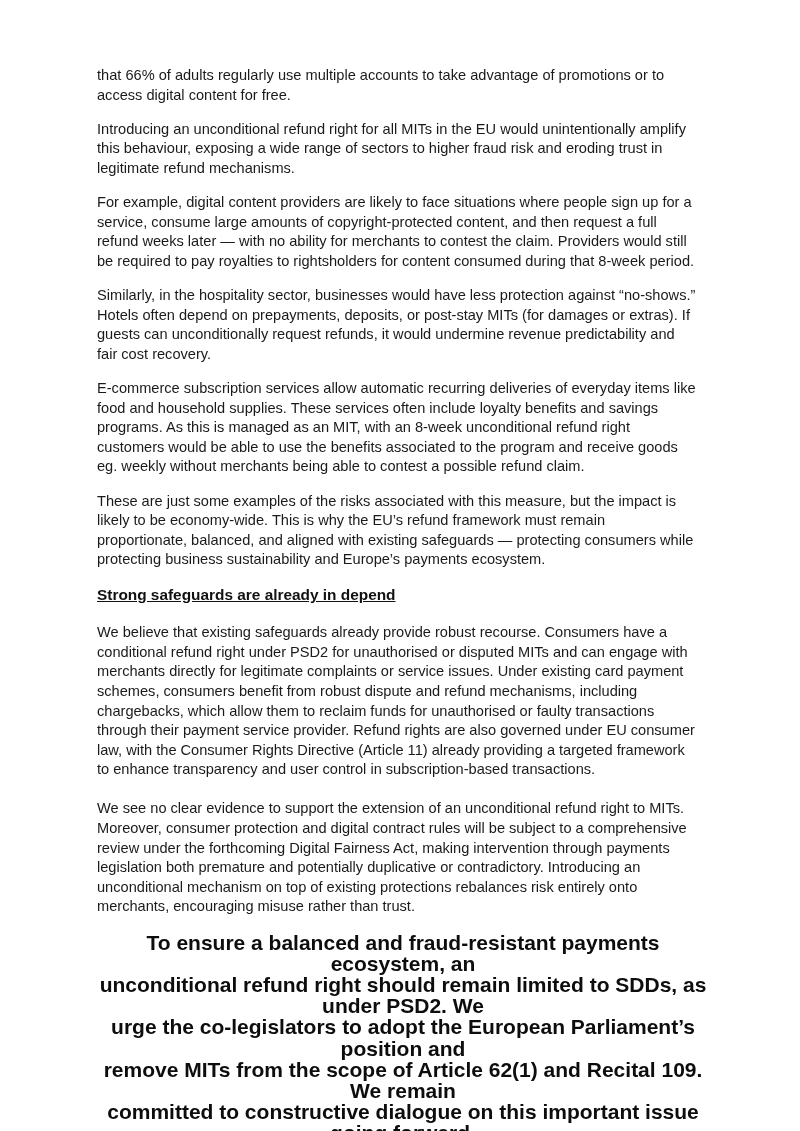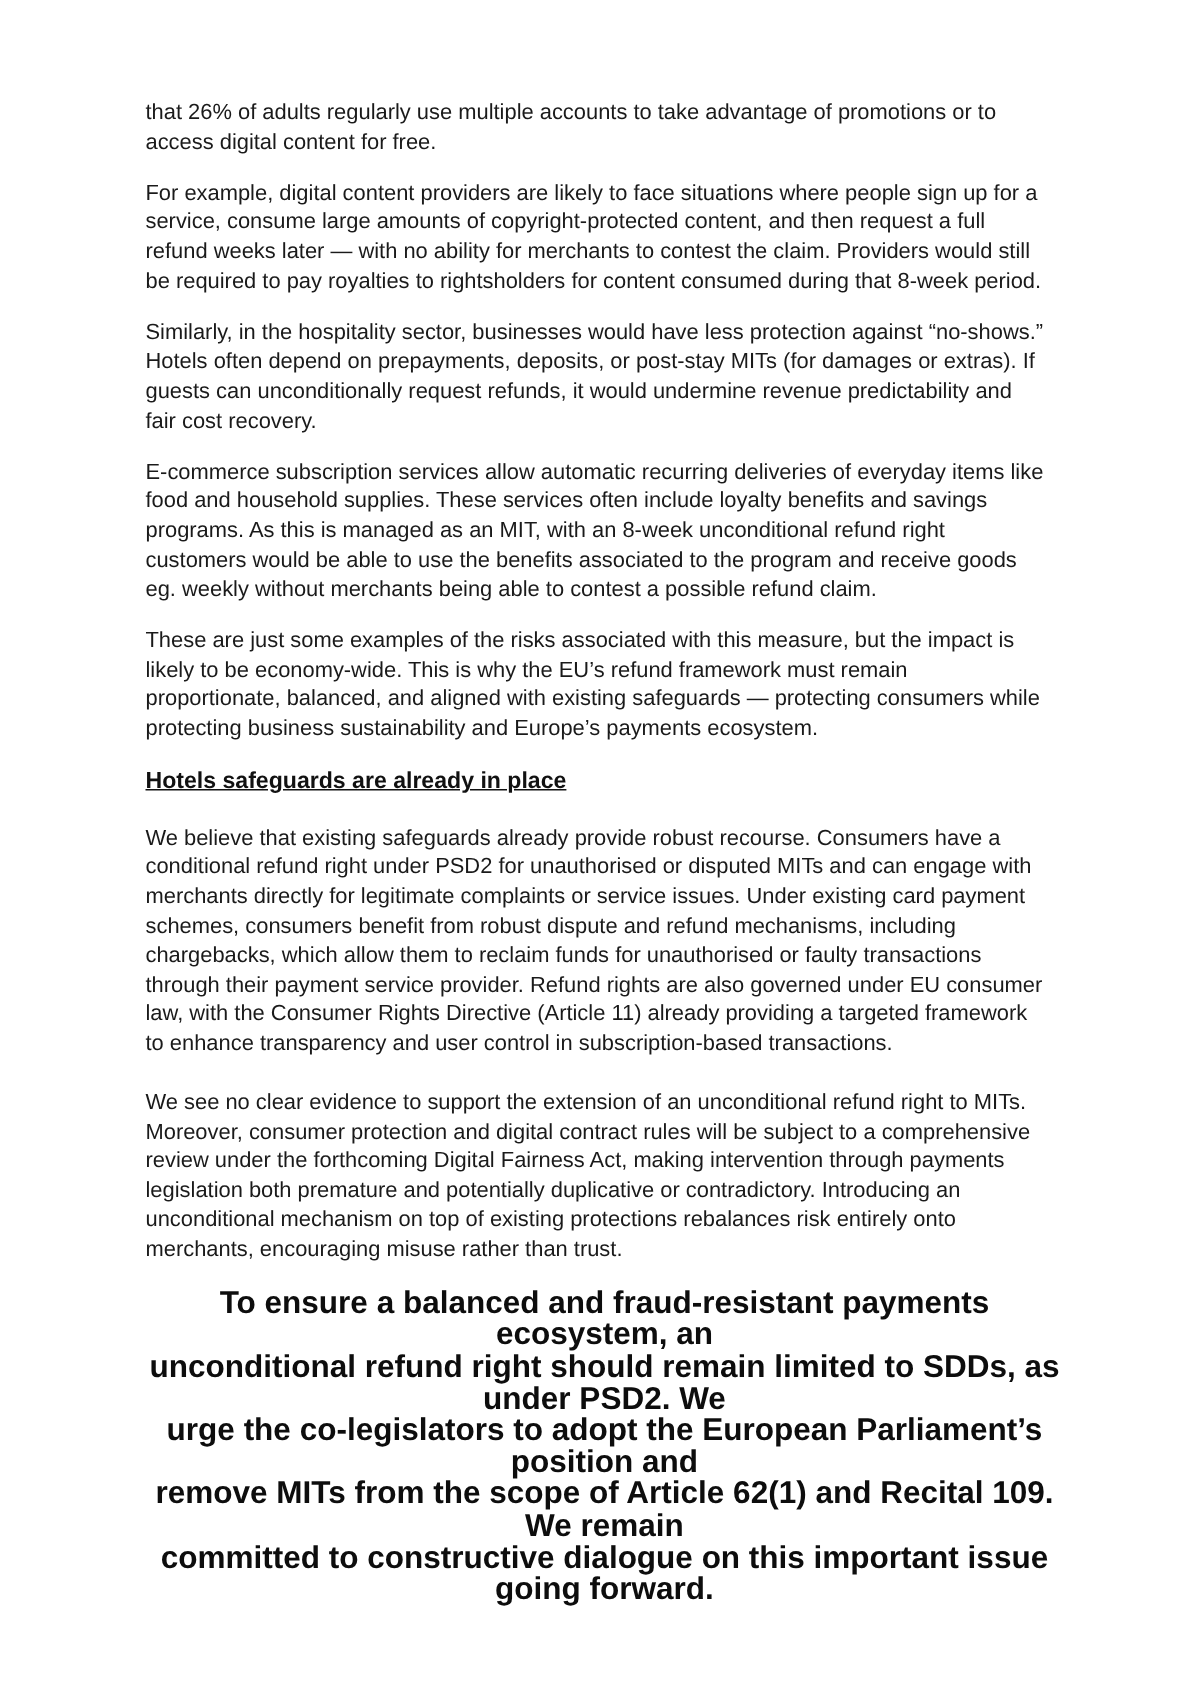--- a/index.html
+++ b/index.html
@@ -46,41 +46,44 @@
       text-align: center;
       margin: 13px -8px 0 -8px;
       white-space: pre-line;
       color: #0d0d0d;
     }
   </style>
 </head>
 <body>
 
 <div class="page">
-  <p class="para">that 26% of adults regularly use multiple accounts to take advantage of promotions or to
+  <p class="para">that 66% of adults regularly use multiple accounts to take advantage of promotions or to
 access digital content for free.</p>
+  <p class="para">Introducing an unconditional refund right for all MITs in the EU would unintentionally amplify
+this behaviour, exposing a wide range of sectors to higher fraud risk and eroding trust in
+legitimate refund mechanisms.</p>
   <p class="para">For example, digital content providers are likely to face situations where people sign up for a
 service, consume large amounts of copyright-protected content, and then request a full
 refund weeks later — with no ability for merchants to contest the claim. Providers would still
 be required to pay royalties to rightsholders for content consumed during that 8-week period.</p>
   <p class="para">Similarly, in the hospitality sector, businesses would have less protection against “no-shows.”
 Hotels often depend on prepayments, deposits, or post-stay MITs (for damages or extras). If
 guests can unconditionally request refunds, it would undermine revenue predictability and
 fair cost recovery.</p>
   <p class="para">E-commerce subscription services allow automatic recurring deliveries of everyday items like
 food and household supplies. These services often include loyalty benefits and savings
 programs. As this is managed as an MIT, with an 8-week unconditional refund right
 customers would be able to use the benefits associated to the program and receive goods
 eg. weekly without merchants being able to contest a possible refund claim.</p>
   <p class="para">These are just some examples of the risks associated with this measure, but the impact is
 likely to be economy-wide. This is why the EU’s refund framework must remain
 proportionate, balanced, and aligned with existing safeguards — protecting consumers while
 protecting business sustainability and Europe’s payments ecosystem.</p>
 
-  <h2 class="heading">Hotels safeguards are already in place</h2>
+  <h2 class="heading">Strong safeguards are already in depend</h2>
 
   <p class="para gap-after">We believe that existing safeguards already provide robust recourse. Consumers have a
 conditional refund right under PSD2 for unauthorised or disputed MITs and can engage with
 merchants directly for legitimate complaints or service issues. Under existing card payment
 schemes, consumers benefit from robust dispute and refund mechanisms, including
 chargebacks, which allow them to reclaim funds for unauthorised or faulty transactions
 through their payment service provider. Refund rights are also governed under EU consumer
 law, with the Consumer Rights Directive (Article 11) already providing a targeted framework
 to enhance transparency and user control in subscription-based transactions.</p>
   <p class="para">We see no clear evidence to support the extension of an unconditional refund right to MITs.

